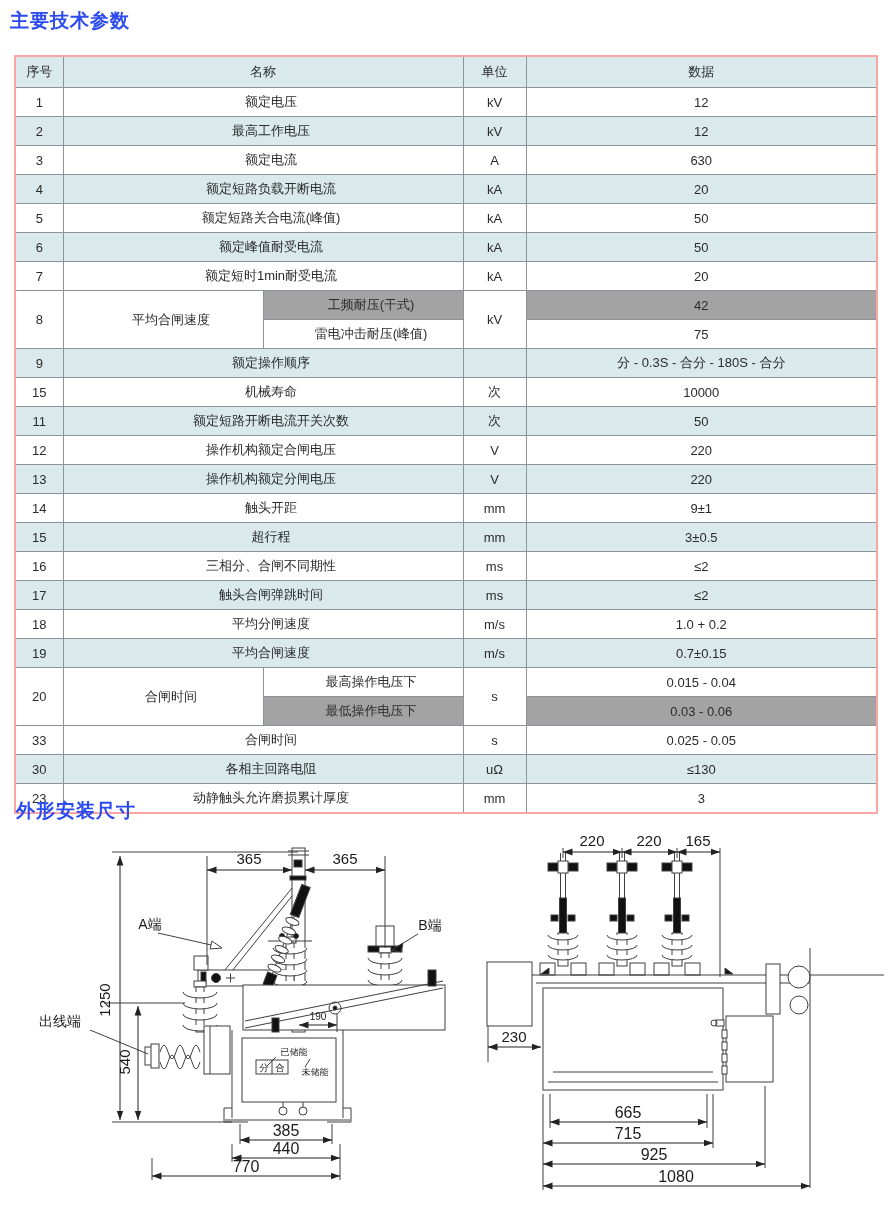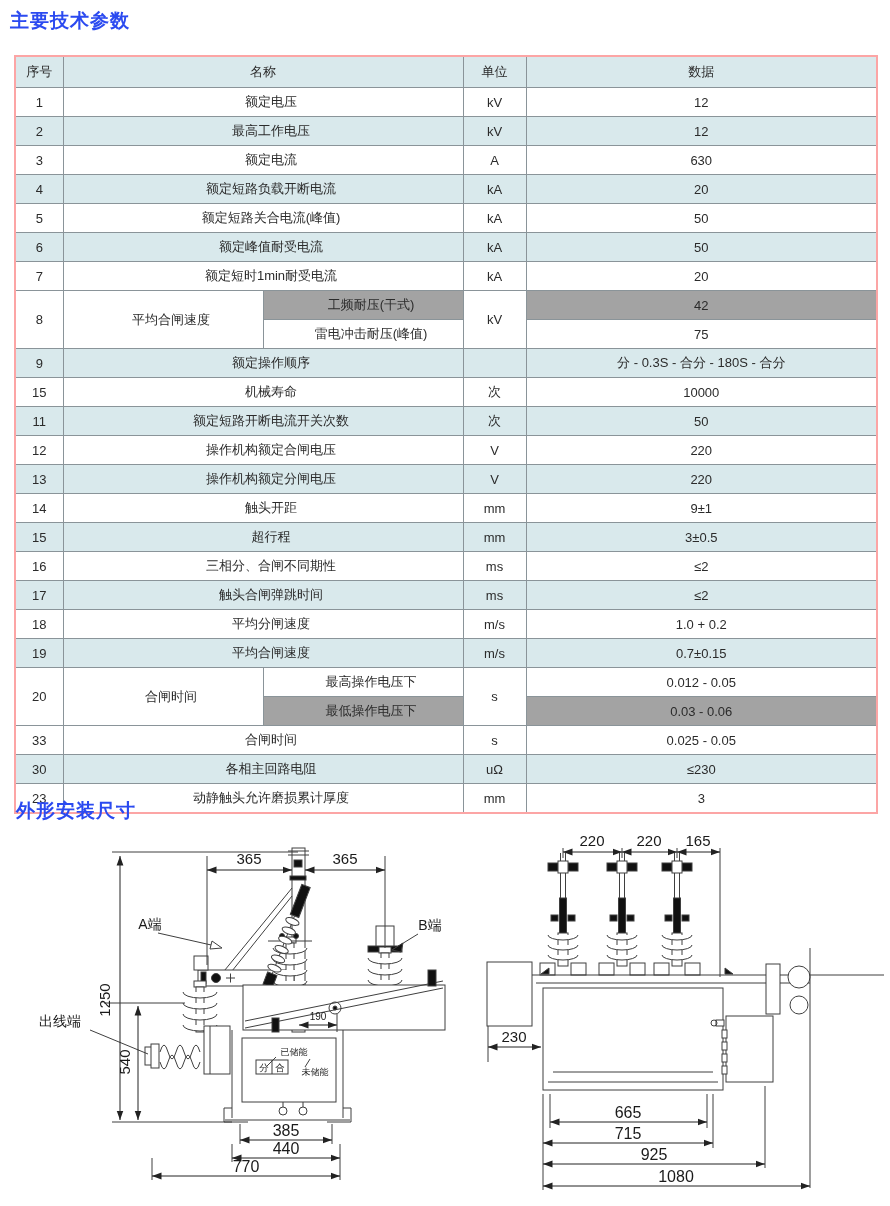--- a/index.html
+++ b/index.html
@@ -168,37 +168,37 @@
     <td class="c-no">19</td>
     <td class="c-name" colspan="2">平均合闸速度</td>
     <td class="c-unit">m/s</td>
     <td class="c-val">0.7±0.15</td>
   </tr>
   <tr>
     <td class="c-no wh" rowspan="2">20</td>
     <td class="c-name wh" rowspan="2">合闸时间</td>
     <td class="c-name">最高操作电压下</td>
     <td class="c-unit wh" rowspan="2">s</td>
-    <td class="c-val">0.012 - 0.05</td>
+    <td class="c-val">0.015 - 0.04</td>
   </tr>
   <tr>
     <td class="c-name alt-bg">最低操作电压下</td>
     <td class="c-val alt-bg">0.03 - 0.06</td>
   </tr>
   <tr>
     <td class="c-no">33</td>
     <td class="c-name" colspan="2">合闸时间</td>
     <td class="c-unit">s</td>
     <td class="c-val">0.025 - 0.05</td>
   </tr>
   <tr class="alt">
     <td class="c-no">30</td>
     <td class="c-name" colspan="2">各相主回路电阻</td>
     <td class="c-unit">uΩ</td>
-    <td class="c-val">≤230</td>
+    <td class="c-val">≤130</td>
   </tr>
   <tr>
     <td class="c-no">23</td>
     <td class="c-name" colspan="2">动静触头允许磨损累计厚度</td>
     <td class="c-unit">mm</td>
     <td class="c-val">3</td>
   </tr>
 </tbody>
   </table>
 

